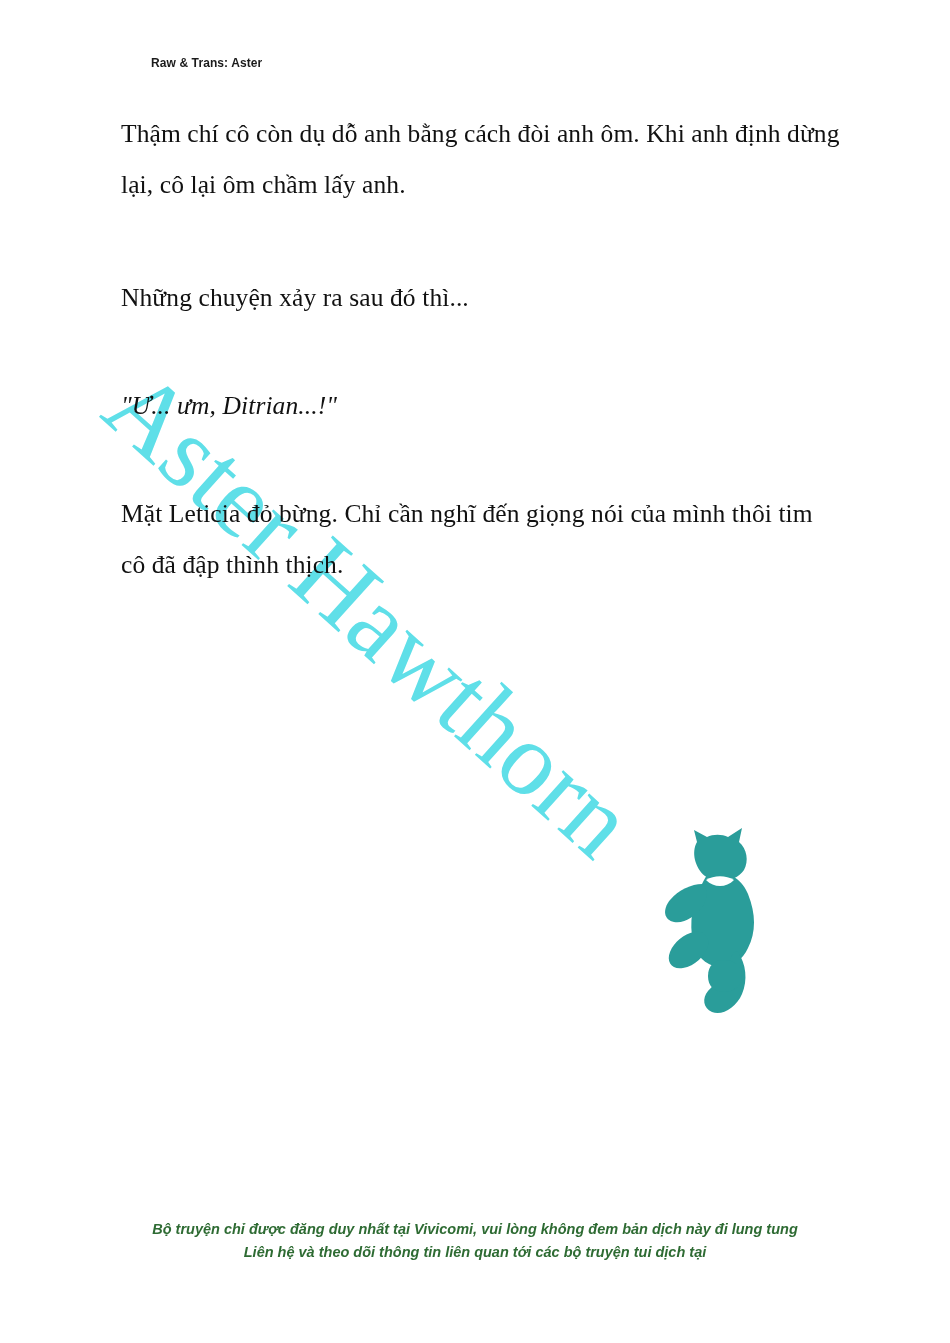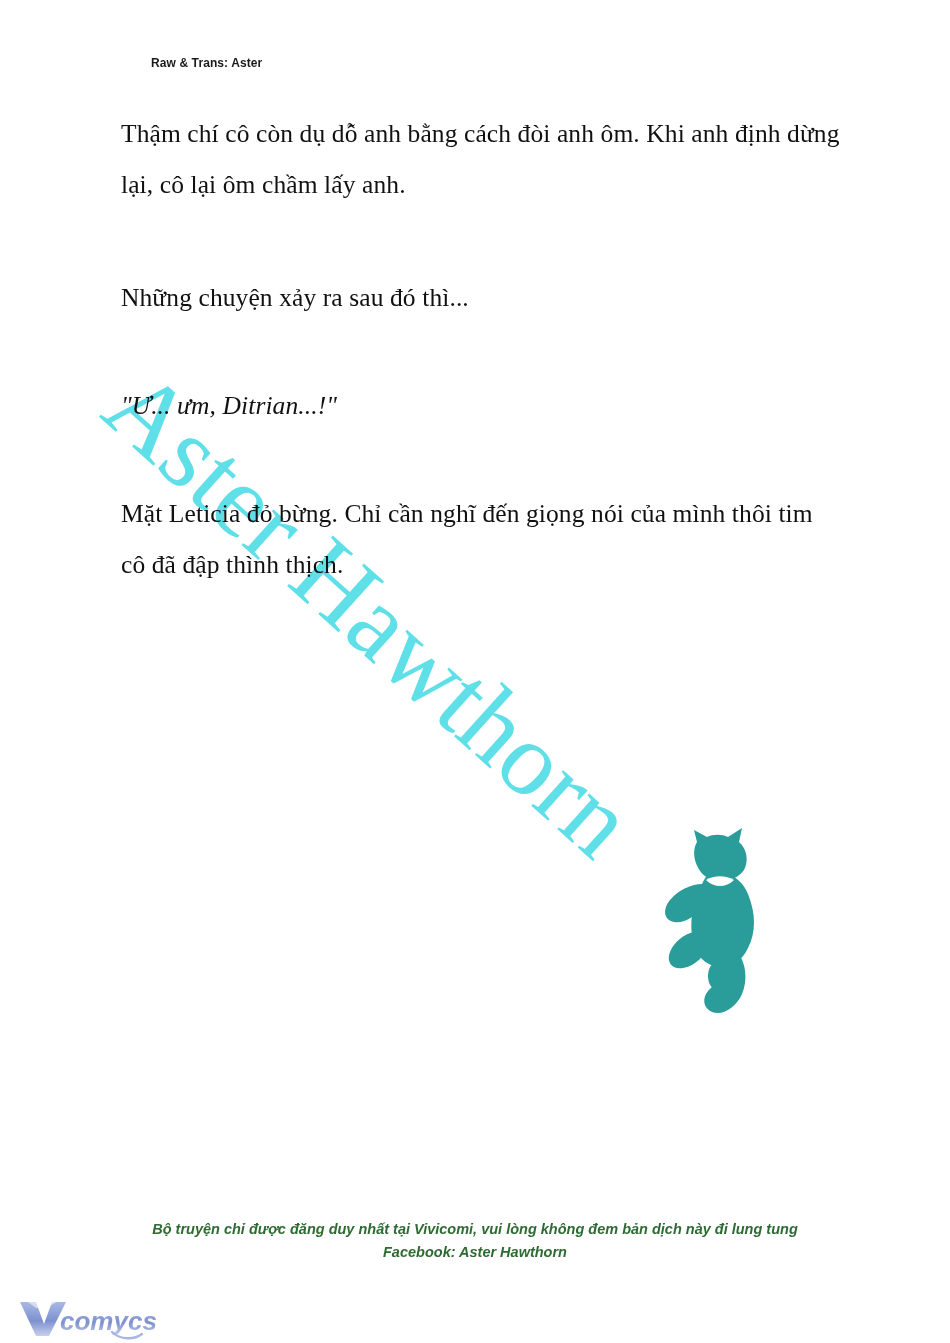--- a/index.html
+++ b/index.html
@@ -175,38 +175,17 @@
 
   <div class="body-text">
     <p class="para gap-big">Thậm chí cô còn dụ dỗ anh bằng cách đòi anh ôm. Khi anh định dừng lại, cô lại ôm chầm lấy anh.</p>
     <p class="para gap-mid">Những chuyện xảy ra sau đó thì...</p>
     <p class="para italic gap-mid">"Ư... ưm, Ditrian...!"</p>
     <p class="para gap-mid">Mặt Leticia đỏ bừng. Chỉ cần nghĩ đến giọng nói của mình thôi tim cô đã đập thình thịch.</p>
   </div>
 
   <div class="footer-note">
     <div>Bộ truyện chỉ được đăng duy nhất tại Vivicomi, vui lòng không đem bản dịch này đi lung tung</div>
-    <div>Facebook: Aster Hawthorn</div>
+    <div>Liên hệ và theo dõi thông tin liên quan tới các bộ truyện tui dịch tại</div>
   </div>
 
-  <div class="logo">
-    <svg viewBox="0 0 150 46" xmlns="http://www.w3.org/2000/svg" aria-hidden="true">
-      <defs>
-        <linearGradient id="lg" x1="0" y1="0" x2="0" y2="1">
-          <stop offset="0%" stop-color="#aab9e4"></stop>
-          <stop offset="55%" stop-color="#7d91cf"></stop>
-          <stop offset="100%" stop-color="#c7d0ec"></stop>
-        </linearGradient>
-      </defs>
-
-      <path d="M4 6 L20 6 L28 28 L36 6 L50 6 L33 40 L20 40 Z" fill="url(#lg)"></path>
-      <path d="M8 3 L22 3 L28 16 L34 3 L46 3 L30 12 L20 12 Z" fill="#ffffff" opacity="0.55"></path>
-
-      <g fill="url(#lg)" font-family="Liberation Sans, sans-serif" font-size="26" font-weight="bold" font-style="italic">
-        <text x="44" y="34">comycs</text>
-      </g>
-
-      <path d="M96 36 C104 44 118 44 126 38" stroke="#a8b6e0" stroke-width="2.4" fill="none" stroke-linecap="round"></path>
-    </svg>
-    <span class="logo-text">Vcomycs</span>
-  </div>
 
 </div>
 
 </body></html>

